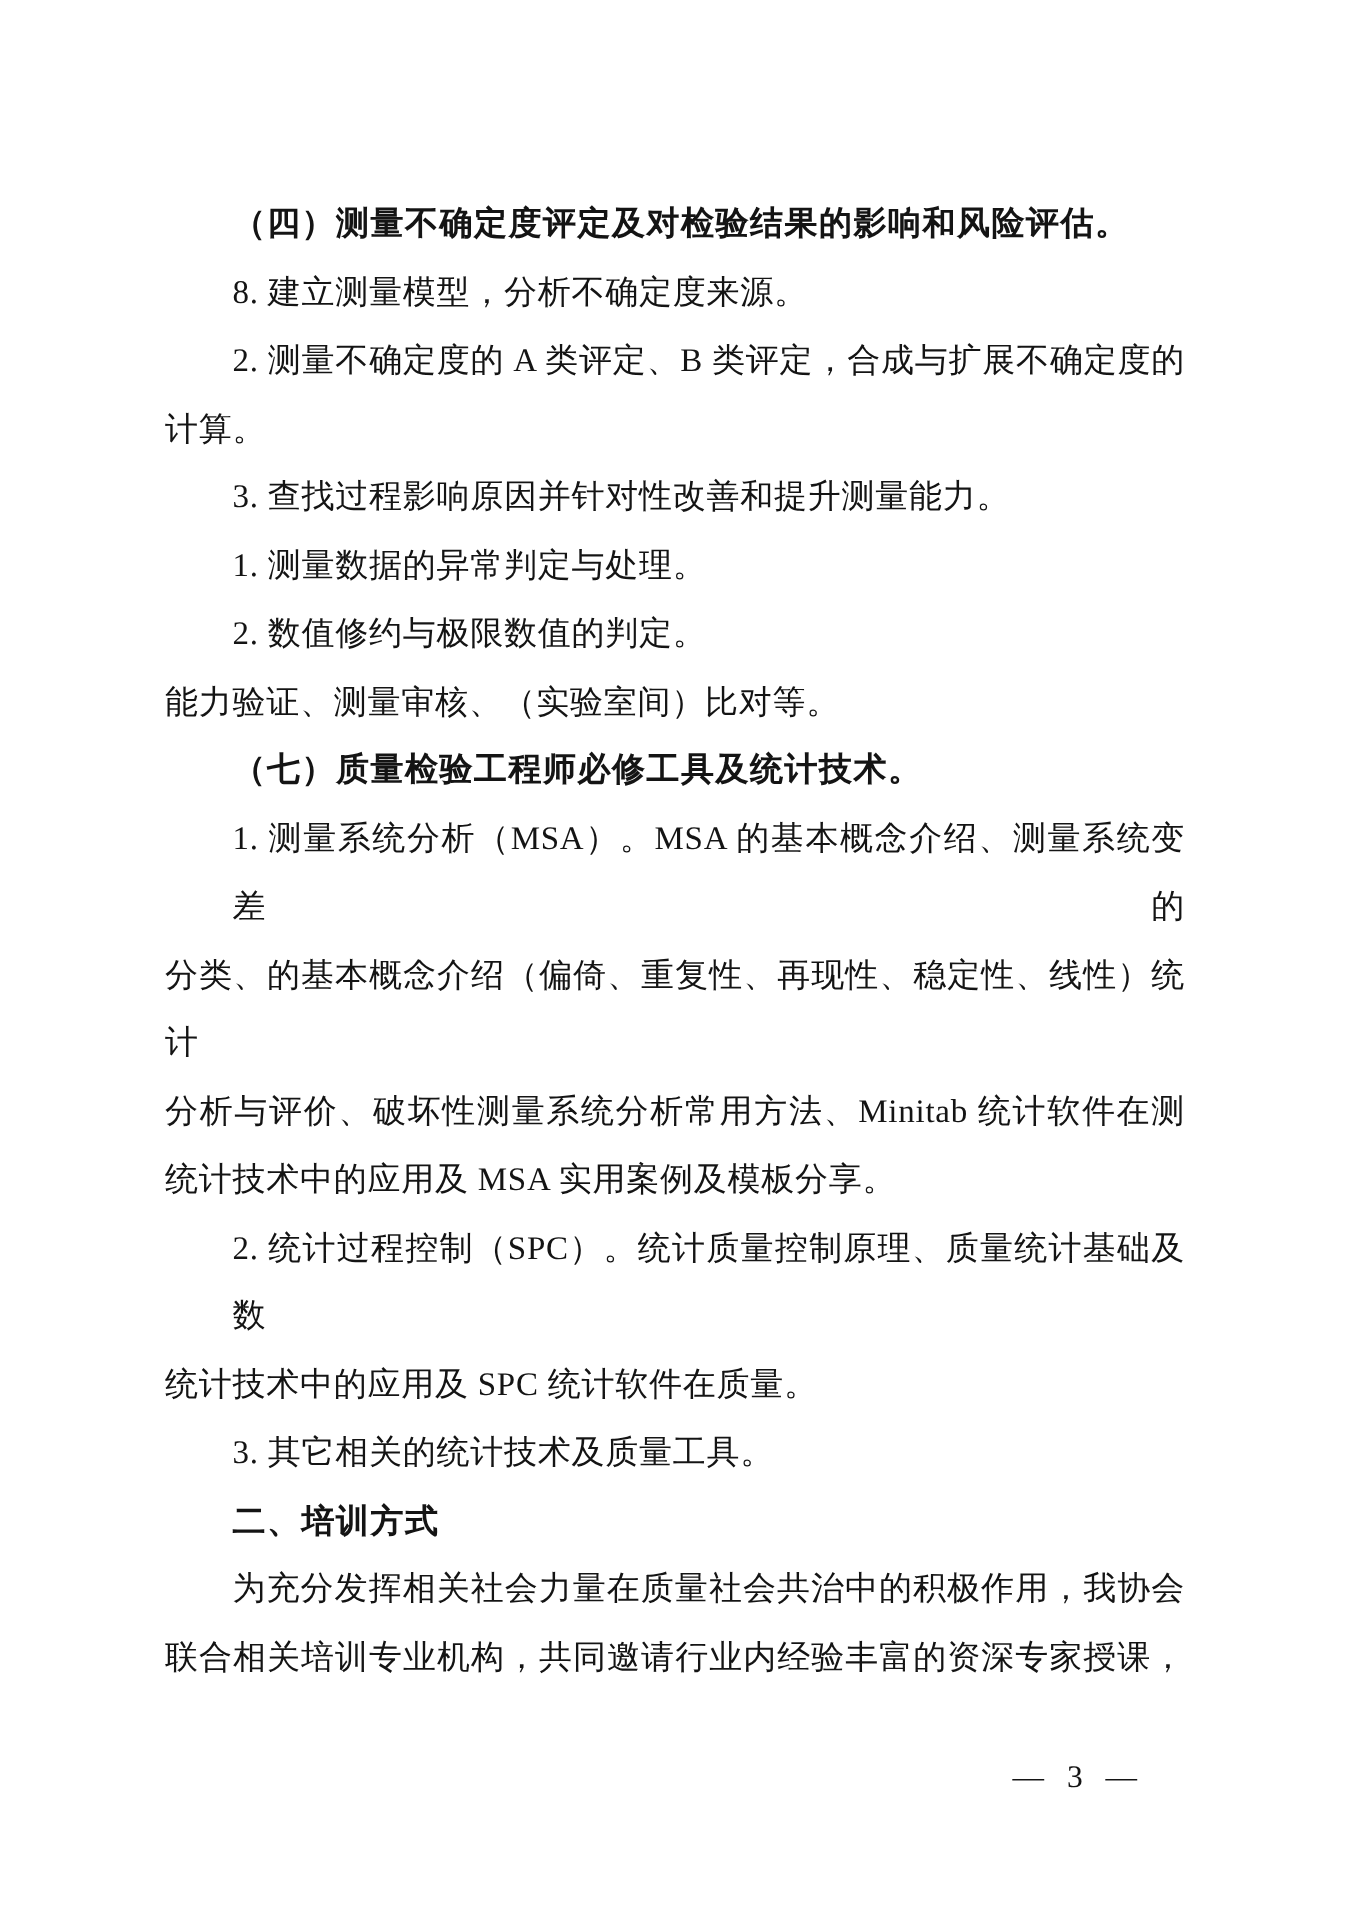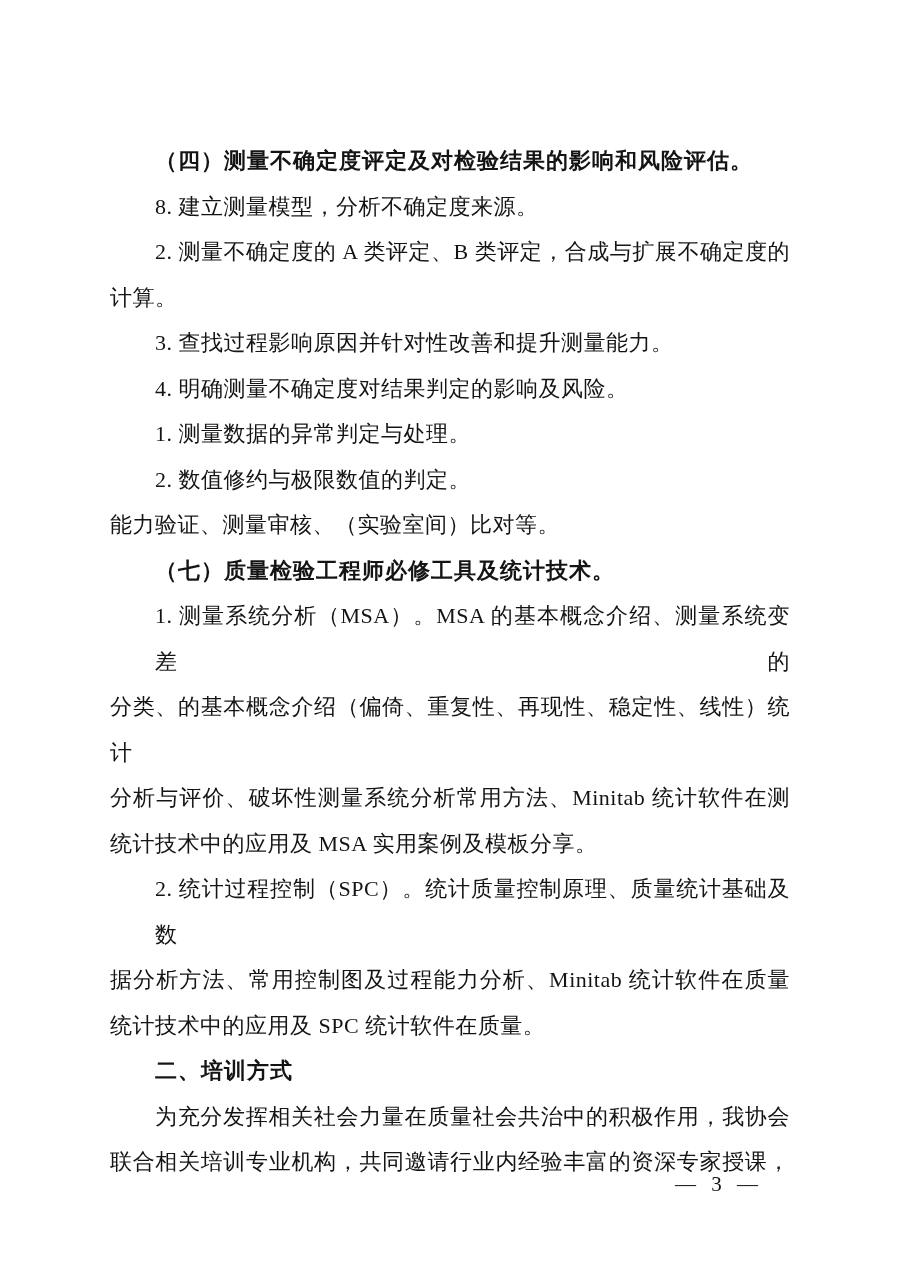--- a/index.html
+++ b/index.html
@@ -12,21 +12,21 @@
     width: 900px;
     height: 1272px;
     background: #ffffff;
     overflow: hidden;
     font-family: "Liberation Serif", "DejaVu Serif", serif;
     color: #141414;
   }
   .content {
     position: absolute;
     left: 110px;
-    top: 138px;
+    top: 126px;
     width: 680px;
   }
   .ln {
     font-size: 22px;
     line-height: 45.5px;
     letter-spacing: 0.5px;
     text-align: left;
     white-space: normal;
   }
   .indent {
@@ -55,30 +55,29 @@
 </head>
 <body>
 
 <div class="page">
   <div class="content">
     <div class="ln indent bold">（四）测量不确定度评定及对检验结果的影响和风险评估。</div>
     <div class="ln indent">8. 建立测量模型，分析不确定度来源。</div>
     <div class="ln indent fill">2. 测量不确定度的 A 类评定、B 类评定，合成与扩展不确定度的</div>
     <div class="ln">计算。</div>
     <div class="ln indent">3. 查找过程影响原因并针对性改善和提升测量能力。</div>
-    <div class="ln indent">4. 明确测量不确定度对结果判定的影响及风险。</div>
     <div class="ln indent">1. 测量数据的异常判定与处理。</div>
     <div class="ln indent">2. 数值修约与极限数值的判定。</div>
     <div class="ln">能力验证、测量审核、（实验室间）比对等。</div>
     <div class="ln indent bold">（七）质量检验工程师必修工具及统计技术。</div>
     <div class="ln indent fill">1. 测量系统分析（MSA）。MSA 的基本概念介绍、测量系统变差的</div>
     <div class="ln fill">分类、的基本概念介绍（偏倚、重复性、再现性、稳定性、线性）统计</div>
     <div class="ln fill">分析与评价、破坏性测量系统分析常用方法、Minitab 统计软件在测</div>
     <div class="ln">统计技术中的应用及 MSA 实用案例及模板分享。</div>
     <div class="ln indent fill">2. 统计过程控制（SPC）。统计质量控制原理、质量统计基础及数</div>
-    <div class="ln fill">据分析方法、常用控制图及过程能力分析、Minitab 统计软件在质量</div>
     <div class="ln">统计技术中的应用及 SPC 统计软件在质量。</div>
+    <div class="ln indent">3. 其它相关的统计技术及质量工具。</div>
     <div class="ln indent bold">二、培训方式</div>
     <div class="ln indent fill">为充分发挥相关社会力量在质量社会共治中的积极作用，我协会</div>
     <div class="ln fill">联合相关培训专业机构，共同邀请行业内经验丰富的资深专家授课，</div>
   </div>
   <div class="pagenum">— 3 —</div>
 </div>
 
 </body></html>

